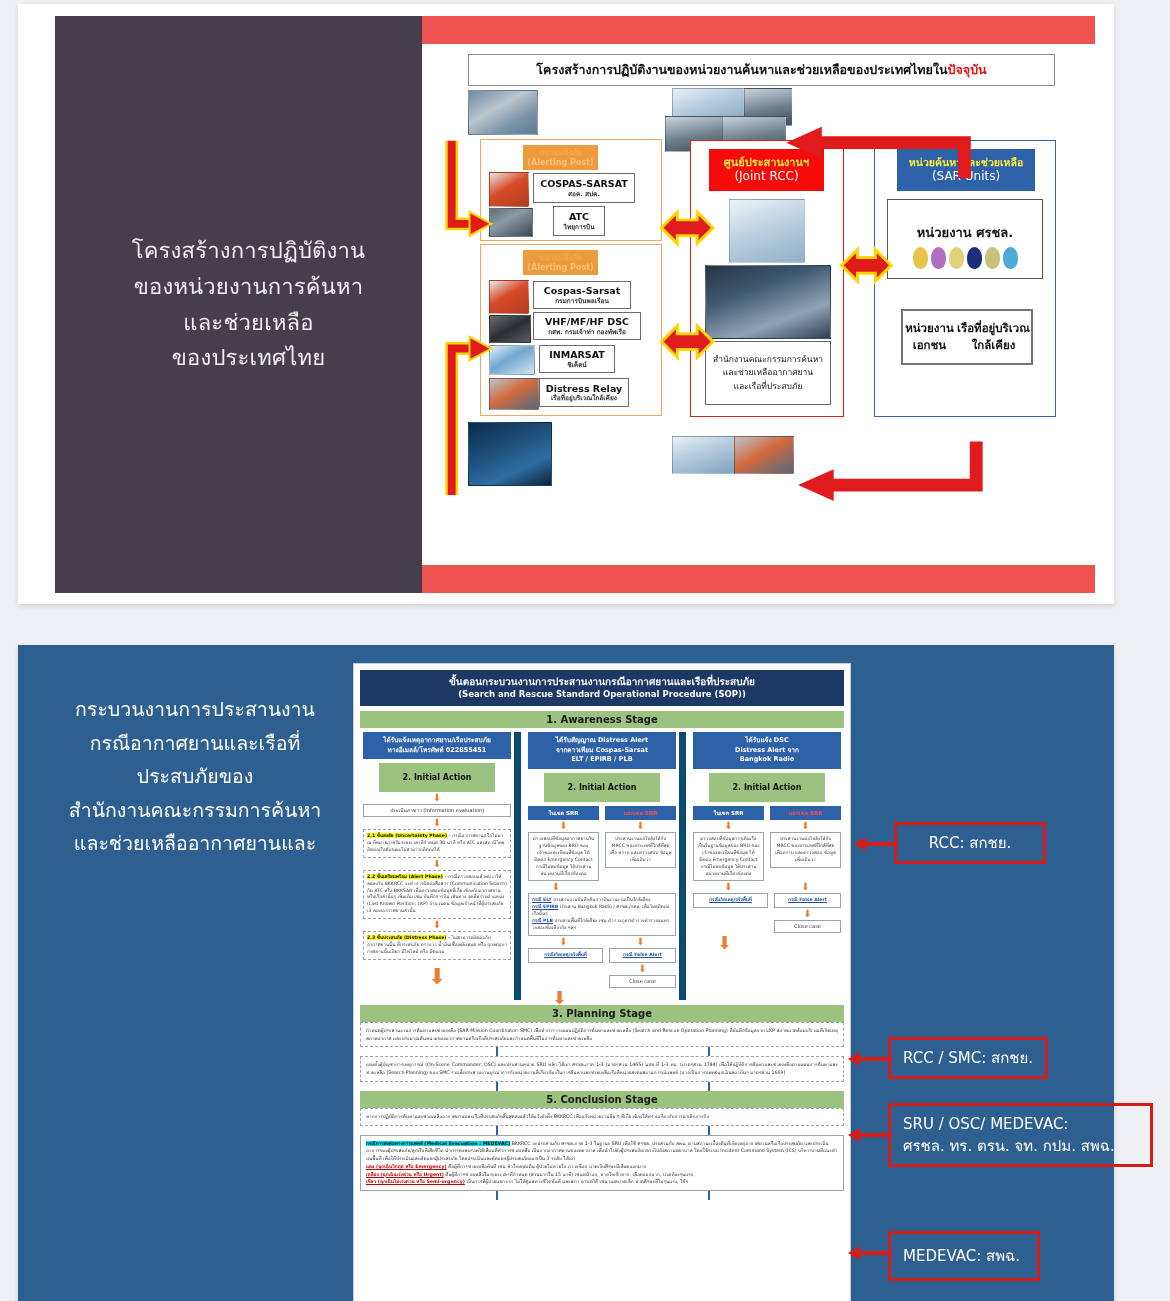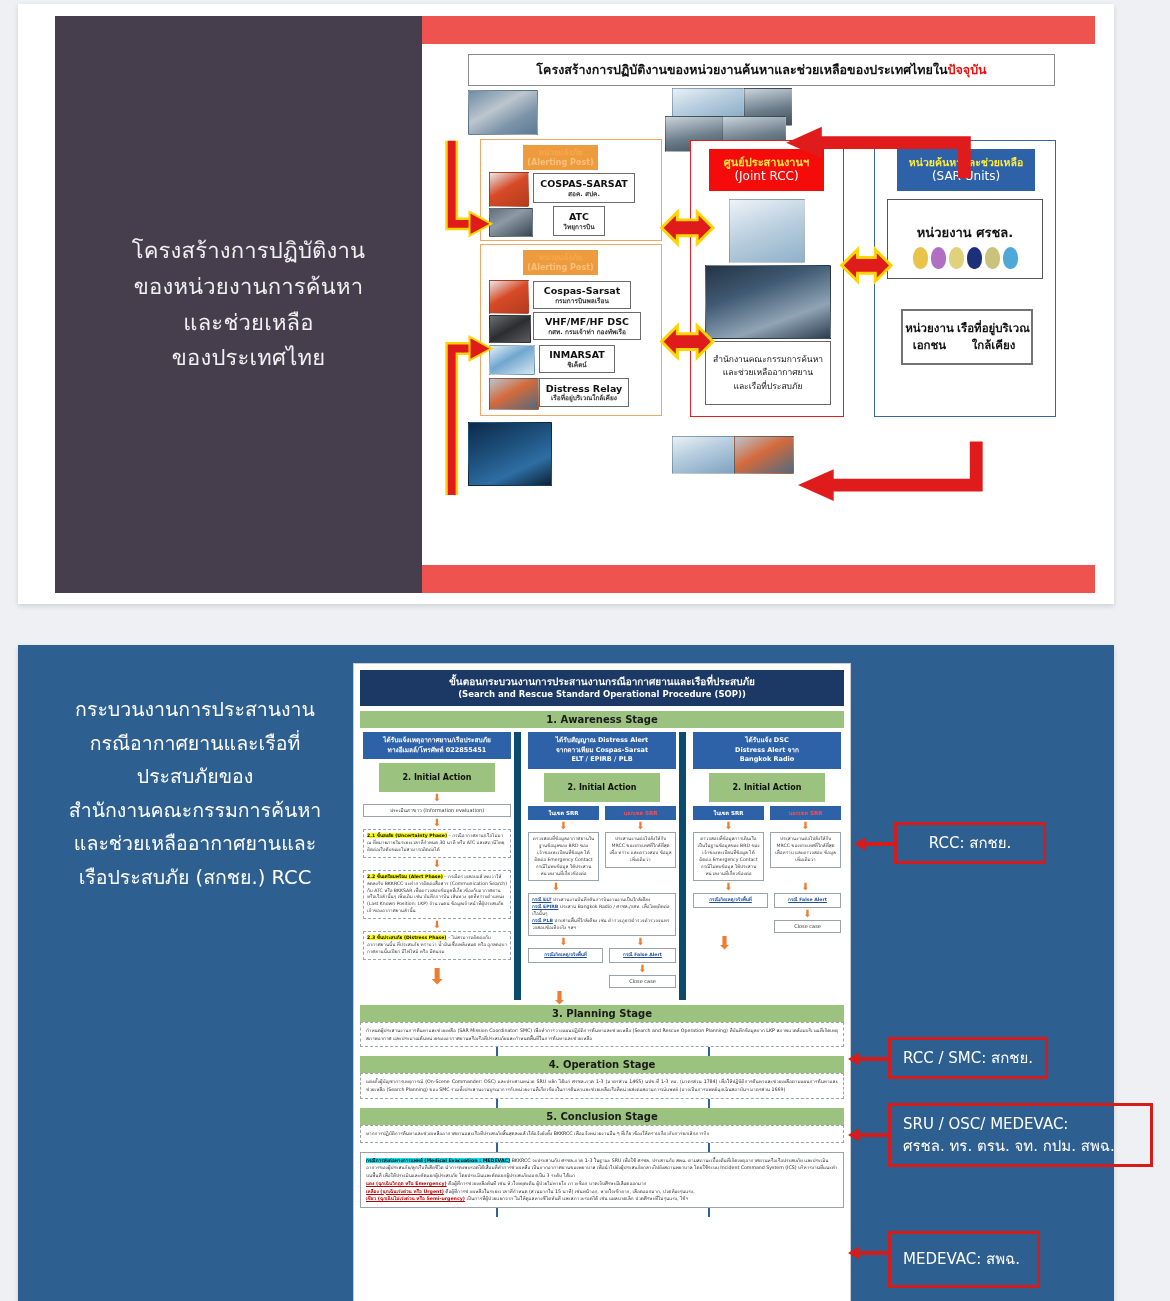--- a/index.html
+++ b/index.html
@@ -337,21 +337,20 @@
 </div>
 
 <div class="slide2-card">
 
   <div class="s2-left">
     <div>กระบวนงานการประสานงาน</div>
     <div>กรณีอากาศยานและเรือที่</div>
     <div>ประสบภัยของ</div>
     <div>สำนักงานคณะกรรมการค้นหา</div>
     <div>และช่วยเหลืออากาศยานและ</div>
-    <div>เรือประสบภัย (สกชย.) RCC</div>
   </div>
 
   <div class="sop">
 
     <div class="sop-title">
       <div class="l1">ขั้นตอนกระบวนงานการประสานงานกรณีอากาศยานและเรือที่ประสบภัย</div>
       <div class="l2">(Search and Rescue Standard Operational Procedure (SOP))</div>
     </div>
 
     <div class="stage-bar">1. Awareness Stage</div>
@@ -453,21 +452,20 @@
           </div>
         </div>
         <div class="arw" style="text-align:left;padding-left:16%;font-size:18px;">⬇</div>
       </div>
     </div>
 
     <div class="stage-bar">3. Planning Stage</div>
     <div class="stage-body">กำหนดผู้ประสานงานการค้นหาและช่วยเหลือ (SAR Mission Coordinator: SMC) เพื่อทำการวางแผนปฏิบัติการค้นหาและช่วยเหลือ (Search and Rescue Operation Planning) ที่บันทึกข้อมูลจาก LKP สภาพแวดล้อมบริเวณที่เกิดเหตุ สภาพอากาศ และประมาณค้นหน่วยของอากาศยานหรือเรือที่ประสบภัยและกำหนดพื้นที่ในการค้นหาและช่วยเหลือ</div>
     <div class="connector"></div>
 
-    <div class="stage-bar" style="margin-top:0">4. Operation Stage</div>
     <div class="stage-body">แต่งตั้งผู้บัญชาการเหตุการณ์ (On-Scene Commander: OSC) และประสานหน่วย SRU หลัก ได้แก่ ศรชล.ภาค 1-3 (มาตรส่วน 1465) นปข.ที่ 1-3 ทอ. (มาตรส่วน 1784) เพื่อให้ปฏิบัติการค้นหาและช่วยเหลือตามแผนการค้นหาและช่วยเหลือ (Search Planning) ของ SMC รวมทั้งประสานงานบูรณาการกับหน่วยงานที่เกี่ยวข้องในการค้นหาและช่วยเหลือเรือที่หน่วยส่งต่อสถานการณ์แพทย์ (อาจเป็นการแพทย์ฉุกเฉินสถาบันฯ มาตรส่วน 1669)</div>
     <div class="connector"></div>
 
     <div class="stage-bar" style="margin-top:0">5. Conclusion Stage</div>
     <div class="stage-body">หากการปฏิบัติการค้นหาและช่วยเหลืออากาศยานและเรือที่ประสบภัยสิ้นสุดลงแล้วให้แจ้งยังทั้ง BKKRCC เพื่อแจ้งหน่วยงานอื่น ๆ ที่เกี่ยวข้องให้ทราบเกี่ยวกับการยกเลิกภารกิจ</div>
     <div class="connector"></div>
 
     <div class="stage-body" style="text-align:left;border-style:solid;">
       <span class="hlc">กรณีการส่งต่อทางการแพทย์ (Medical Evacuation : MEDEVAC)</span><span> BKKRCC จะประสานกับ ศรชล.ภาค 1-3 ในฐานะ SRU เพื่อใช้ ศรชล. ประสานกับ สพฉ. ตามสถานะเบื้องต้นที่เกิดเหตุอากาศยานหรือเรือประสบภัย และประเมินอาการของผู้ประสบภัย/ลูกเรือที่เสียชีวิต นำการคงพบรอดได้เสื่อมที่ทำการช่วยเหลือ เป็นจากอากาศยานของพยาบาล เพื่อนำไปยังผู้ประสบภัยกลางไปยังสถานพยาบาล โดยใช้ระบบ Incident Command System (ICS) บริหารงานที่แนะทำบนพื้นที่ เพื่อให้ประเมินและคัดแยกผู้ประสบภัย โดยประเมินและคัดแยกผู้ประสบภัยออกเป็น 3 ระดับ ได้แก่</span>
       <div><span class="redlink">แดง (ฉุกเฉินวิกฤต หรือ Emergency)</span><span> คือผู้ที่การช่วยเหลือทันที เช่น หัวใจหยุดเต้น ผู้ป่วยไม่หายใจ ภาวะช็อก บาดเจ็บศีรษะมีเลือดออกมาก</span></div>
@@ -495,21 +493,21 @@
 
   <div class="callout" style="left:870px;top:458px;width:265px;height:64px;">
     <span>SRU / OSC/ MEDEVAC:</span>
     <span>ศรชล. ทร. ตรน. จท. กปม. สพฉ.</span>
   </div>
   <svg class="callout-arrow" style="left:830px;top:481px;width:44px;height:18px;" viewBox="0 0 44 18">
     <path d="M44 9 L10 9" stroke="#d61b1b" stroke-width="4" fill="none"></path>
       <polygon points="0,9 12,2 12,16" fill="#d61b1b"></polygon>
   </svg>
 
-  <div class="callout" style="left:870px;top:586px;width:152px;height:57px;">
+  <div class="callout" style="left:870px;top:586px;width:152px;height:50px;">
     <span>MEDEVAC:  สพฉ.</span>
   </div>
   <svg class="callout-arrow" style="left:830px;top:599px;width:44px;height:18px;" viewBox="0 0 44 18">
     <path d="M44 9 L10 9" stroke="#d61b1b" stroke-width="4" fill="none"></path>
       <polygon points="0,9 12,2 12,16" fill="#d61b1b"></polygon>
   </svg>
 
 </div>
 
 </body></html>

